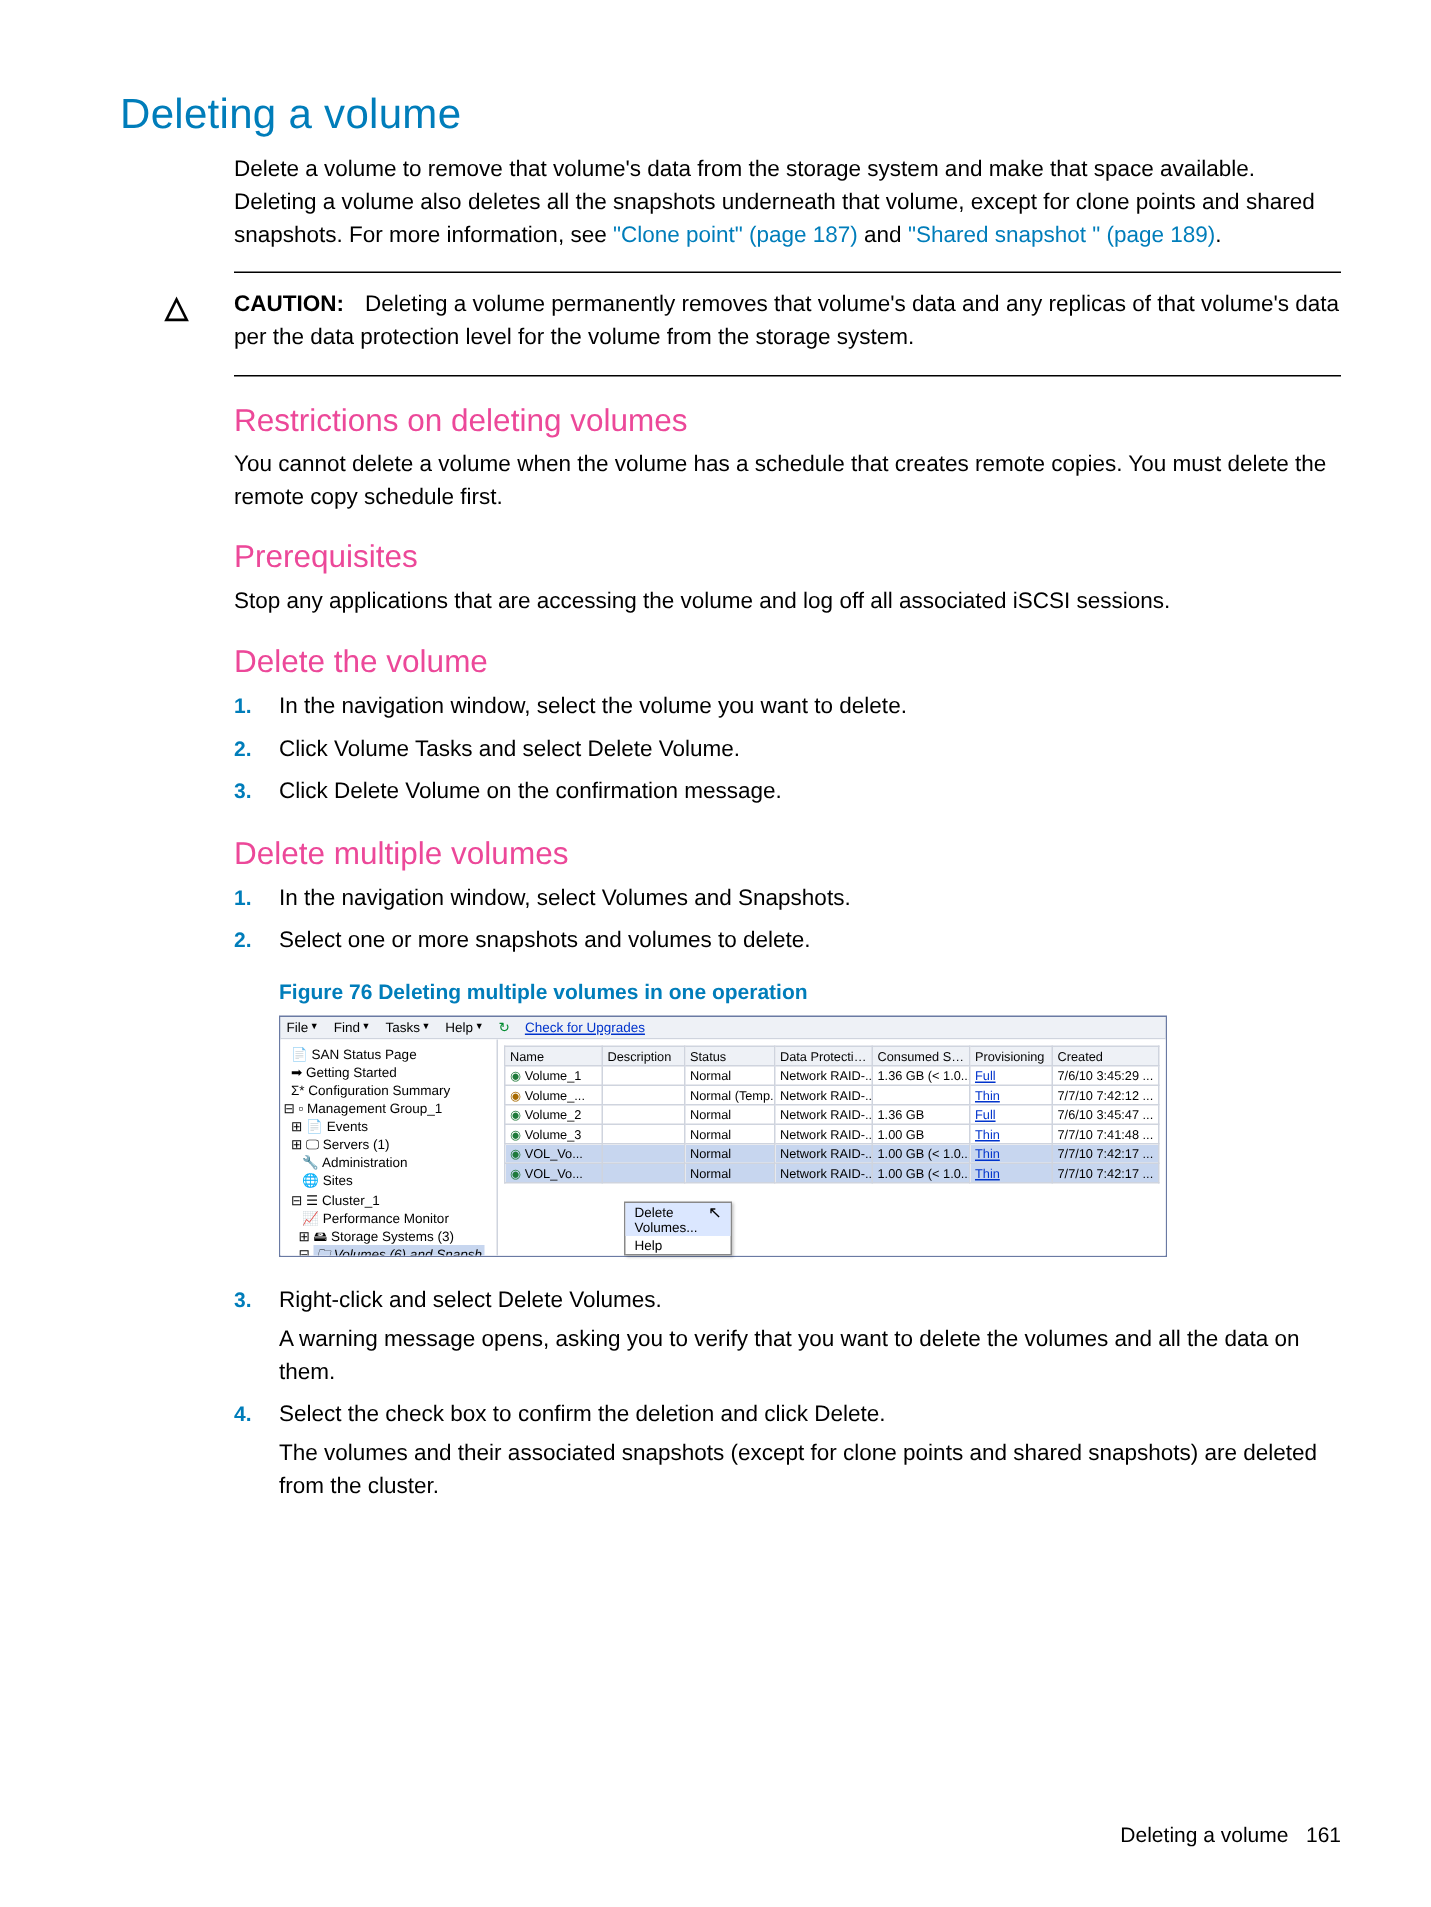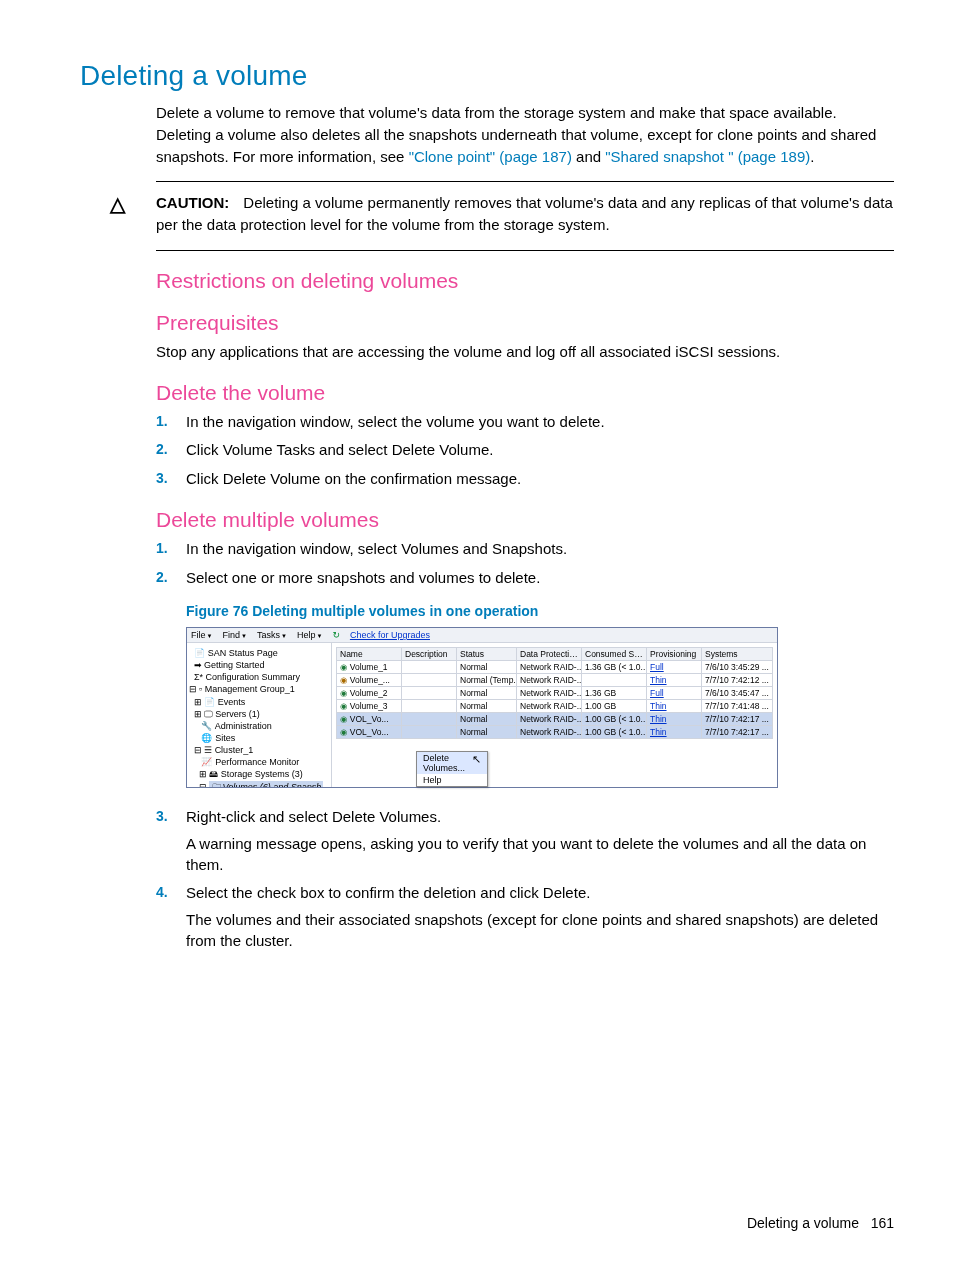--- a/index.html
+++ b/index.html
@@ -203,20 +203,21 @@
   <div class="caution-block">
     <span class="caution-icon">△</span>
     <p>
       <span class="caution-label">CAUTION:</span><span>Deleting a volume permanently removes that volume's data and any replicas of that volume's data per the data protection level for the volume from the storage system.</span>
     </p>
   </div>
 
   <hr class="sep">
 
   <h2>Restrictions on deleting volumes</h2>
+  <p>You cannot delete a volume when the volume has a schedule that creates remote copies. You must delete the remote copy schedule first.</p>
 
   <h2>Prerequisites</h2>
   <p>Stop any applications that are accessing the volume and log off all associated iSCSI sessions.</p>
 
   <h2>Delete the volume</h2>
   <ol class="steps">
     <li>In the navigation window, select the volume you want to delete.</li>
     <li>
       <span>Click </span><span class="b">Volume Tasks</span><span> and select </span><span class="b">Delete Volume</span><span>.</span>
     </li>
@@ -277,21 +278,21 @@
                 <col>
           </colgroup>
           <thead>
                 <tr id="vol-head">
                   <th>Name</th>
                   <th>Description</th>
                   <th>Status</th>
                   <th>Data Protecti…</th>
                   <th>Consumed S…</th>
                   <th>Provisioning</th>
-                  <th>Systems</th>
+                  <th>Created</th>
                 </tr>
               </thead>
           <tbody id="vol-body">
                 <tr>
                   <td><span class="glyph">◉</span> Volume_1</td>
                   <td></td>
                   <td>Normal</td>
                   <td>Network RAID-...</td>
                   <td>1.36 GB (&lt; 1.0...</td>
                   <td><span class="figlink">Full</span></td>

